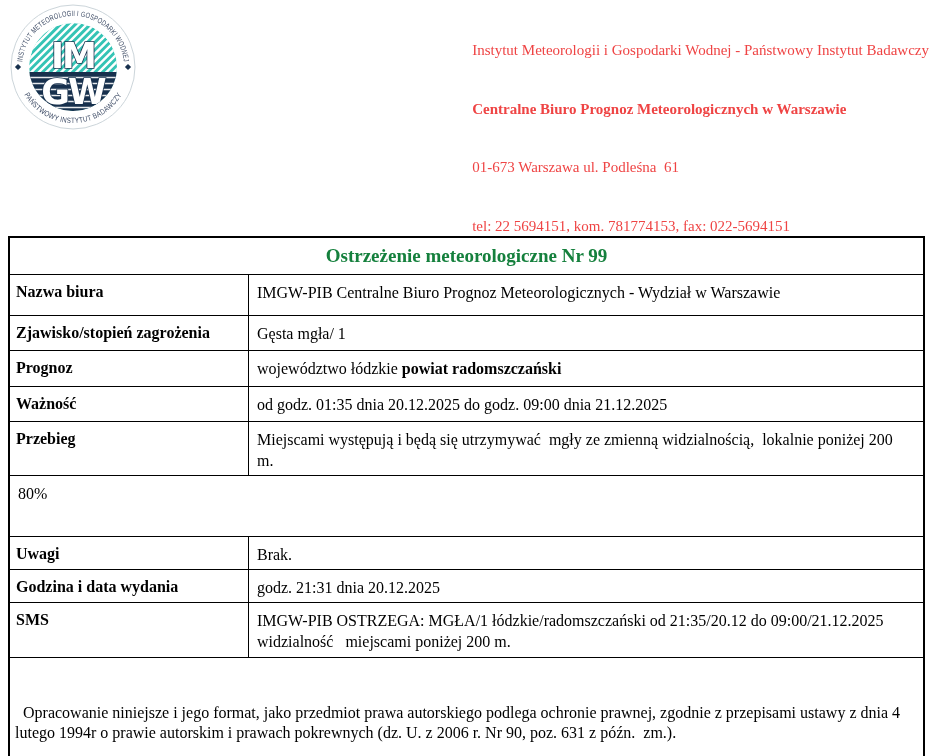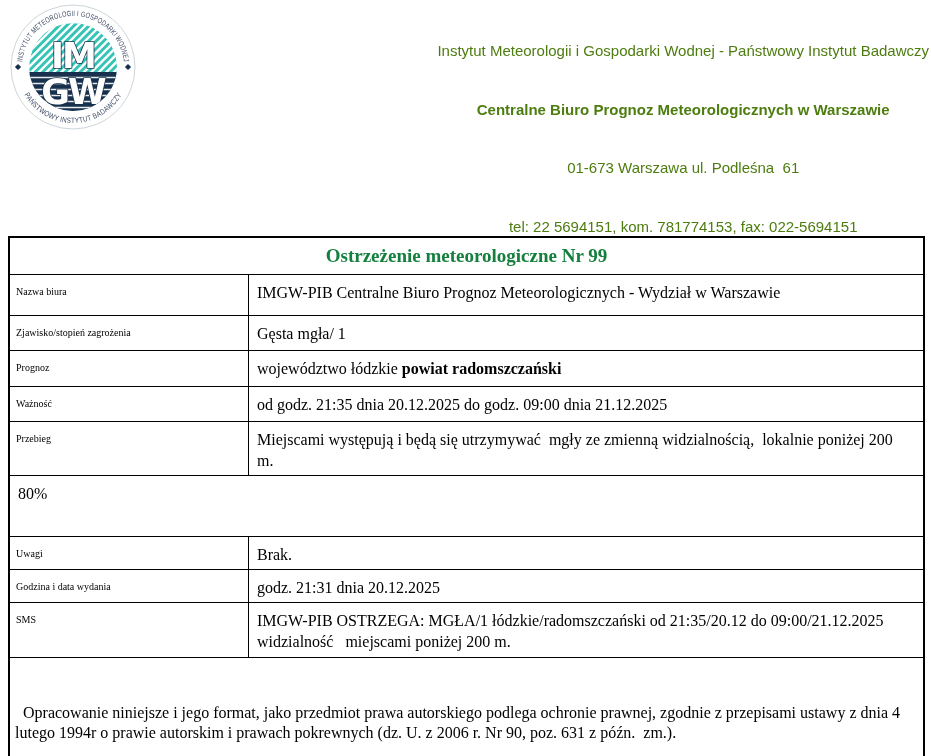--- a/index.html
+++ b/index.html
@@ -1,32 +1,32 @@
 <!DOCTYPE html>
 <html><head>
 <meta charset="utf-8">
 <style>
   * { margin:0; padding:0; box-sizing:border-box; }
   html,body { width:931px; height:756px; background:#ffffff; overflow:hidden; }
   body { position:relative; font-family:"Liberation Serif","DejaVu Serif",serif; color:#000; }
 
   
   .logo-wrap { position:absolute; top:4px; left:10px; width:126px; height:126px; }
-  .header-text { position:absolute; top:2px; right:2px; text-align:center;
-    font-family:Liberation Sans, sans-serif; font-size:15px;
-    line-height:19.5px; color:#4d7c0f; white-space:pre-wrap; }
+  .header-text { position:absolute; top:2px; right:2px; text-align:left;
+    font-family:Liberation Serif, serif; font-size:15px;
+    line-height:19.5px; color:#ef4444; white-space:pre-wrap; }
   .header-text .hl-bold { font-weight:bold; }
 
   
   .wtable { position:absolute; top:236px; left:8px; width:917px; border:2px solid #000; background:#fff; }
   .title-row { min-height:36px; display:flex; align-items:center; justify-content:center; }
   .wtitle { font-size:19px; font-weight:bold; color:#15803d; }
   .trow { display:flex; border-top:1px solid #000; align-items:stretch; }
-  .tlabel { width:239px; flex:0 0 239px; border-right:1px solid #000; font-weight:normal;
-    padding:7px 8px 4px 6px; font-size:10px; line-height:20px; }
+  .tlabel { width:239px; flex:0 0 239px; border-right:1px solid #000; font-weight:bold;
+    padding:7px 8px 4px 6px; font-size:16px; line-height:20px; }
   .tvalue { flex:1 1 auto; padding:7px 28px 4px 8px; font-size:16px; line-height:21px; white-space:pre-wrap; }
   .b { font-weight:bold; }
   .h41{min-height:41px}.h35{min-height:35px}.h36{min-height:36px}.h54{min-height:54px}
   .h61{min-height:61px}.h32{min-height:32px}.h33{min-height:33px}.h55{min-height:55px}
   .footer-row { border-top:1px solid #000; min-height:93px; padding:6px 6px 6px 5px;
     font-size:16px; line-height:19.5px; white-space:pre-wrap; }
 </style>
 </head>
 <body>
 
@@ -88,21 +88,21 @@
     <div class="tvalue">Gęsta mgła/ 1</div>
   </div>
 
   <div class="trow h36">
     <div class="tlabel">Prognoz</div>
     <div class="tvalue"><span>województwo łódzkie </span><span class="b">powiat radomszczański</span></div>
   </div>
 
   <div class="trow h35">
     <div class="tlabel">Ważność</div>
-    <div class="tvalue">od godz. 21:35 dnia 20.12.2025 do godz. 09:00 dnia 21.12.2025</div>
+    <div class="tvalue">od godz. 01:35 dnia 20.12.2025 do godz. 09:00 dnia 21.12.2025</div>
   </div>
 
   <div class="trow h54">
     <div class="tlabel">Przebieg</div>
     <div class="tvalue">Miejscami występują i będą się utrzymywać  mgły ze zmienną widzialnością,  lokalnie poniżej 200 m.</div>
   </div>
 
   <div class="trow h61">
     <div class="tvalue">80%</div>
   </div>

